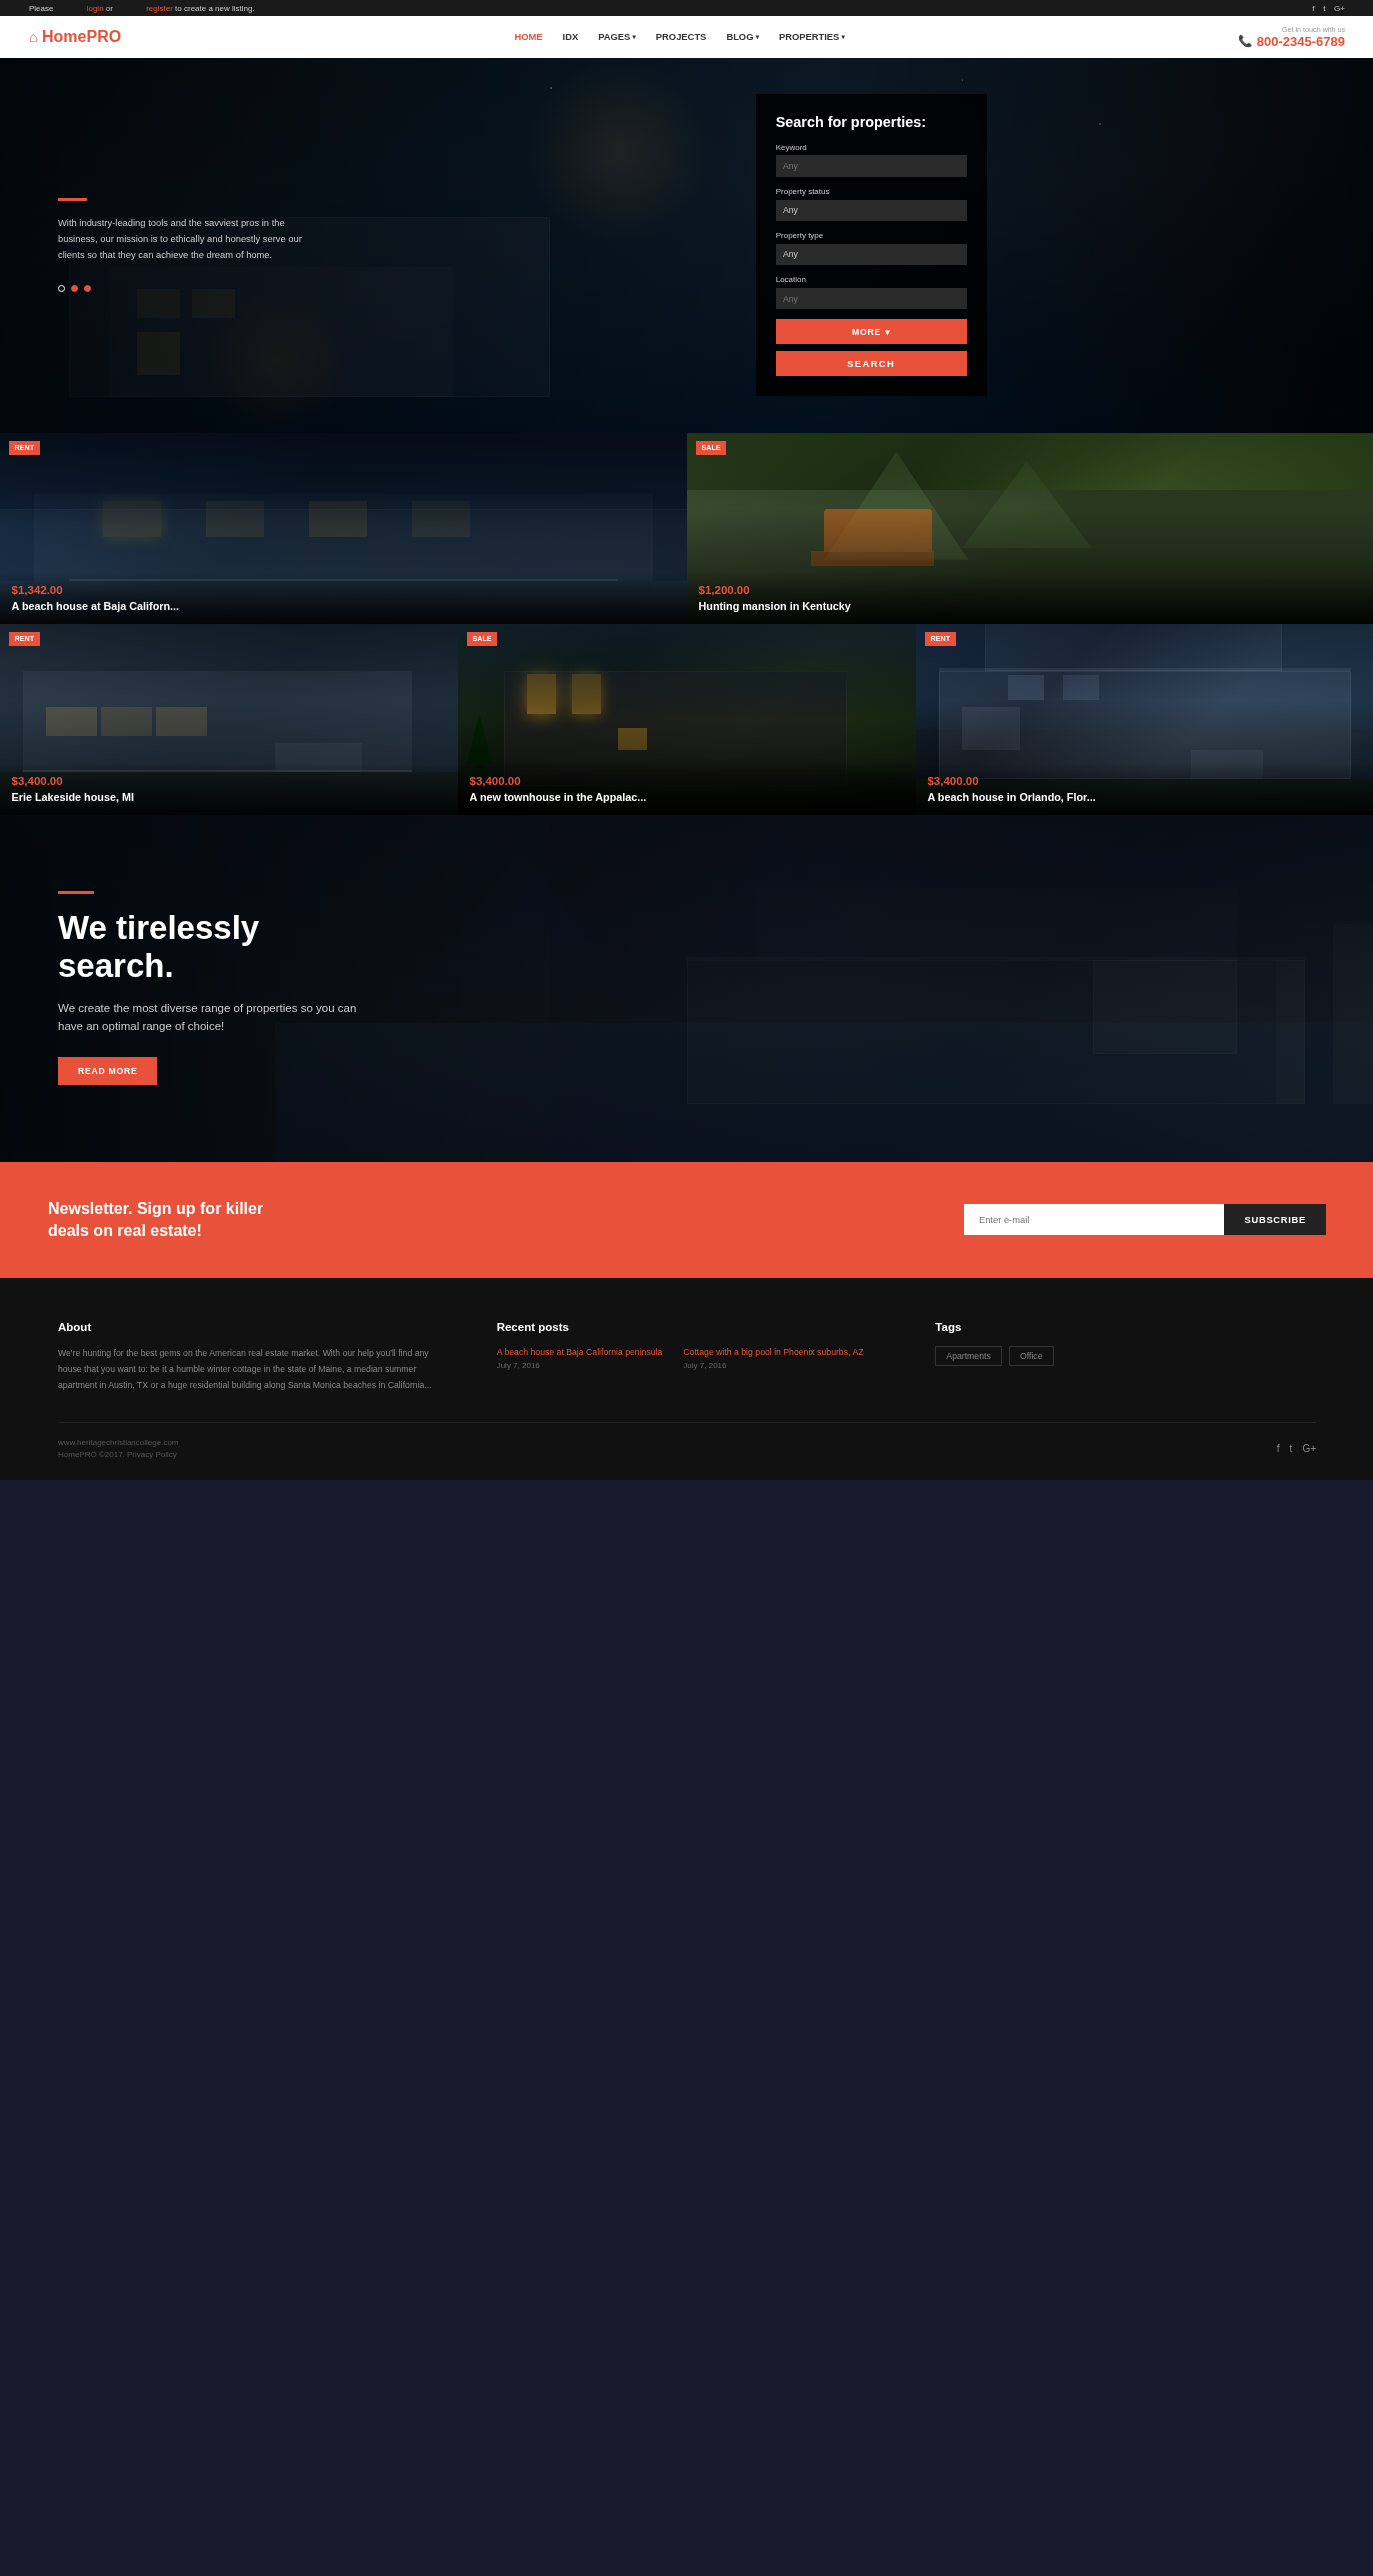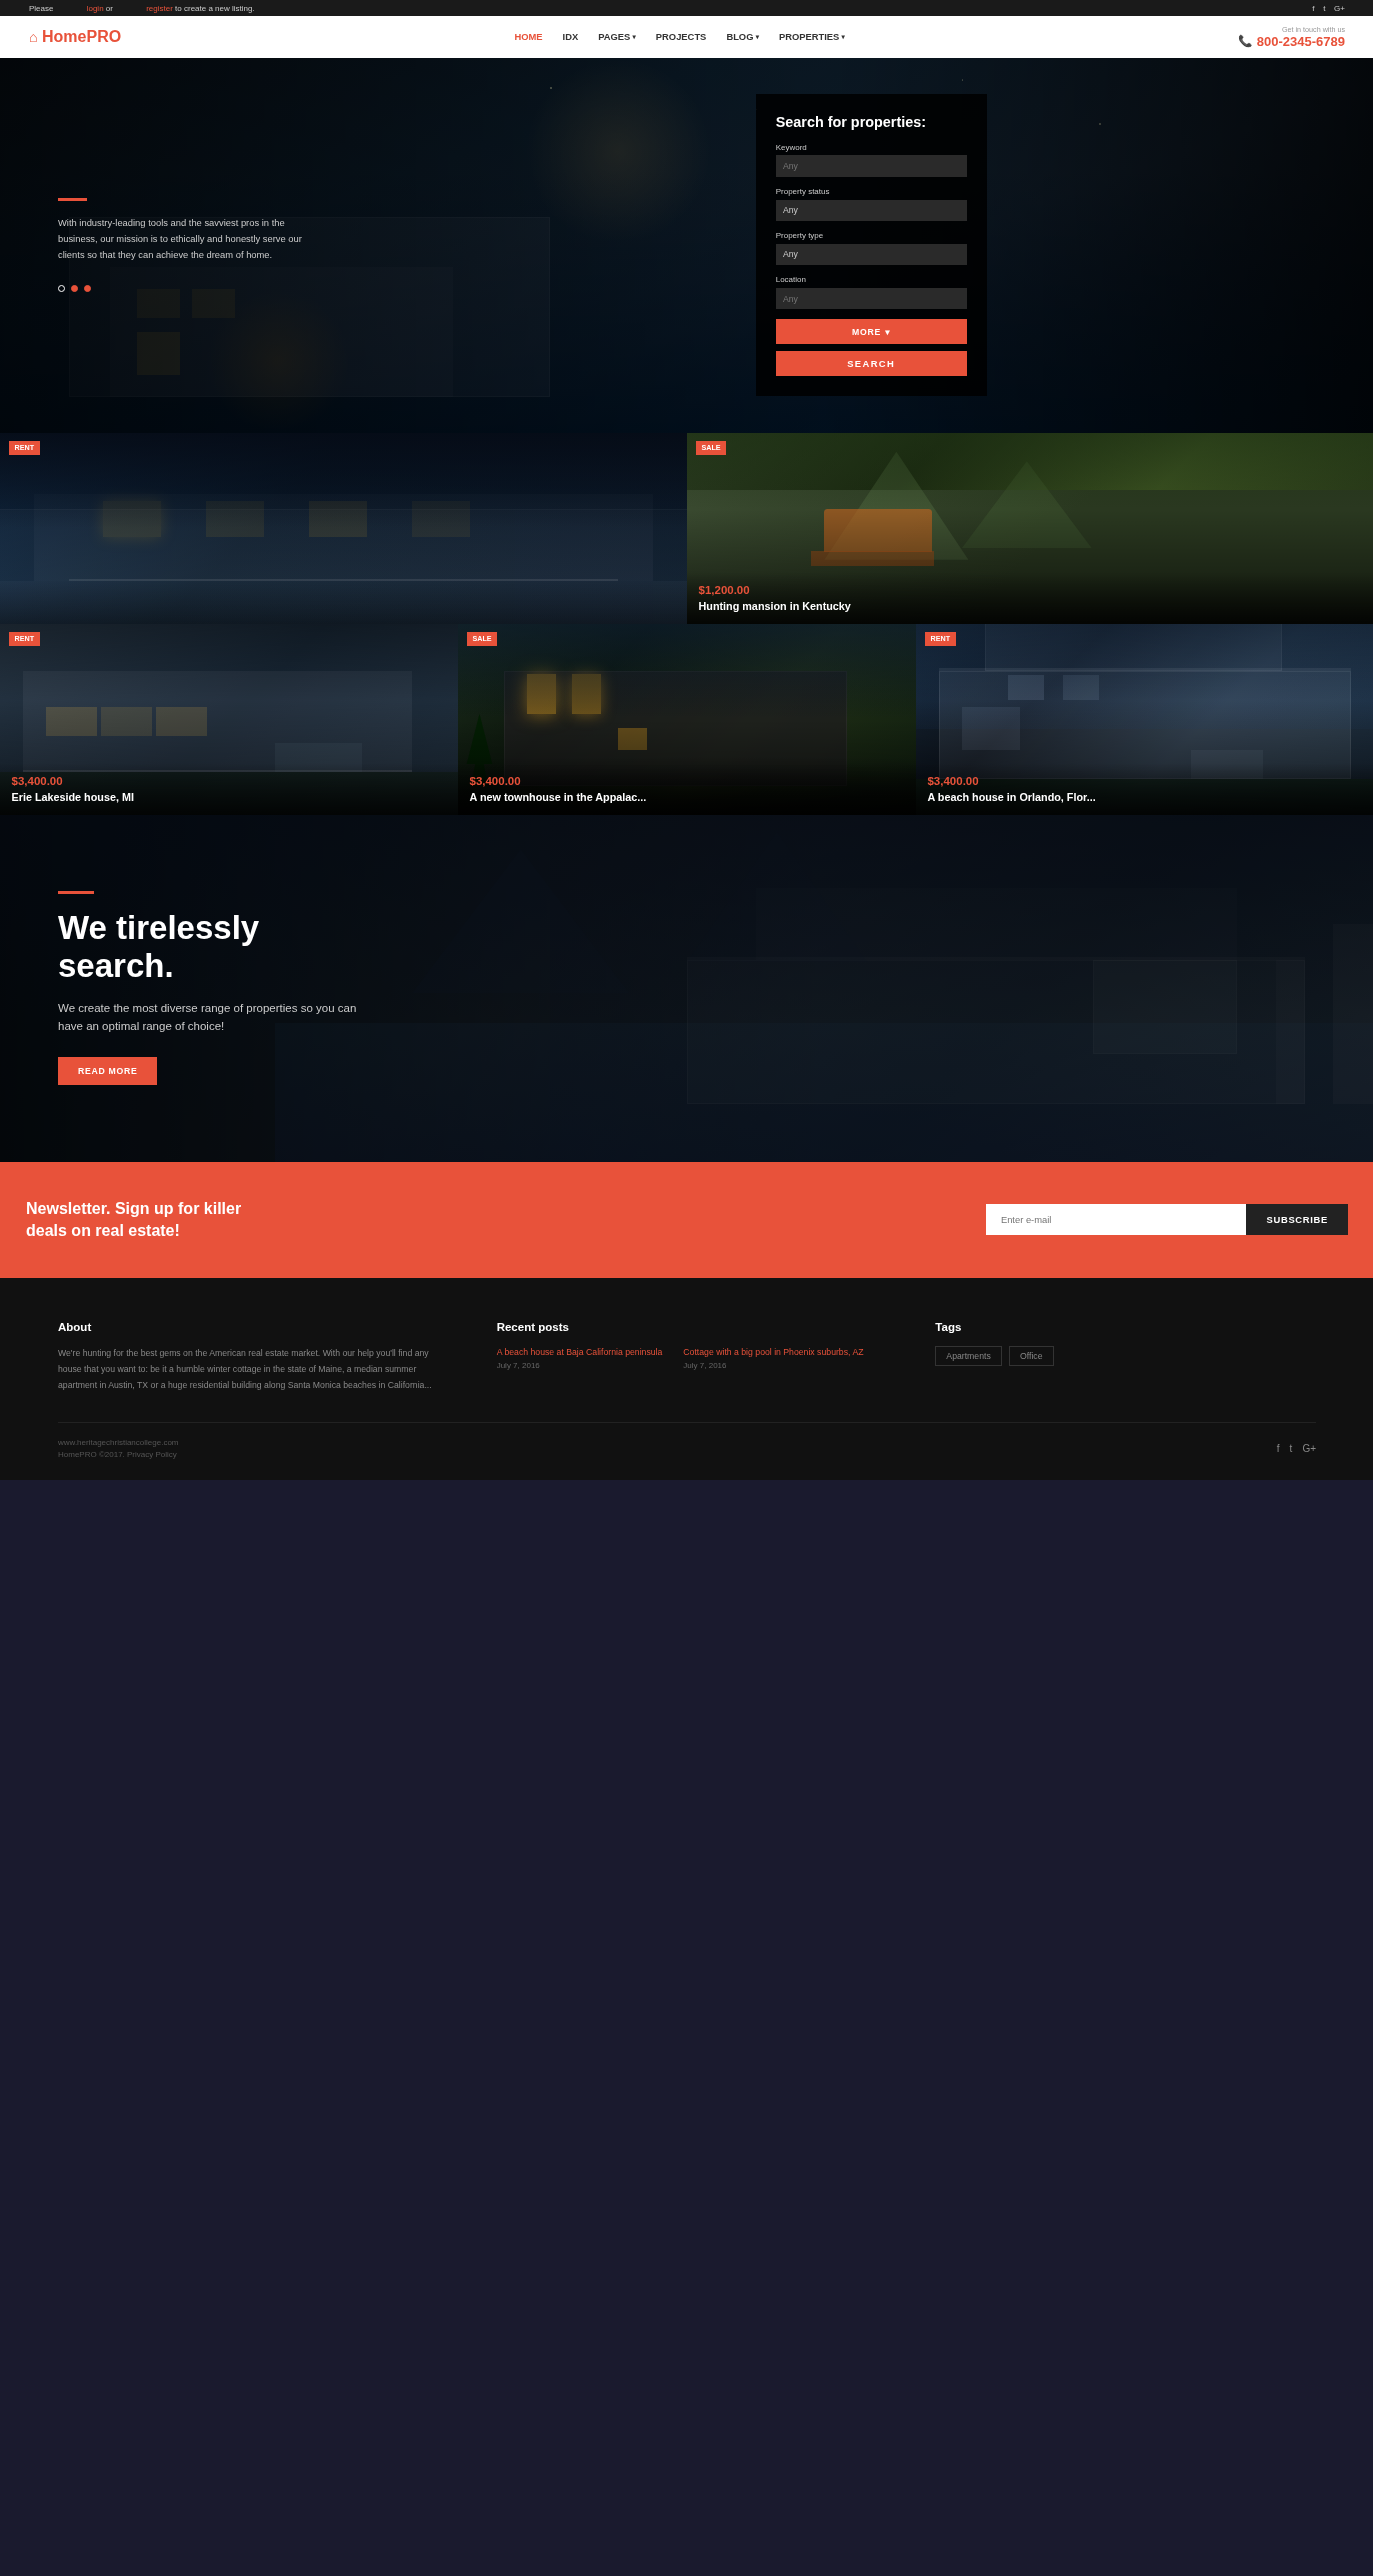--- a/index.html
+++ b/index.html
@@ -241,21 +241,21 @@
       font-size: 8.7px;
       font-weight: bold;
       cursor: pointer;
       text-transform: uppercase;
       letter-spacing: 0.7px;
     }
 
     
     .newsletter {
       background: #e8523a;
-      padding: 36px 26px;
+      padding: 36px 48px;
       display: flex;
       justify-content: space-between;
       align-items: center;
     }
     .newsletter-title {
       font-size: 16px;
       font-weight: bold;
       color: #fff;
       max-width: 231px;
       line-height: 1.4;
@@ -470,20 +470,24 @@
         <div style="position:absolute;bottom:87px;left:30%;width:58px;height:36px;background:rgba(255,200,50,0.15);"></div>
         <div style="position:absolute;bottom:87px;left:45%;width:58px;height:36px;background:rgba(255,200,50,0.18);"></div>
         <div style="position:absolute;bottom:87px;left:60%;width:58px;height:36px;background:rgba(255,200,50,0.12);"></div>
 
         <div style="position:absolute;bottom:0;left:0;right:0;height:43px;background:linear-gradient(to bottom,rgba(0,0,0,0) 0%,rgba(0,0,0,0.5) 100%);"></div>
         <div style="position:absolute;top:0;left:0;right:0;height:100%;background:linear-gradient(to bottom,rgba(5,15,30,0.7) 0%,rgba(5,15,30,0.2) 100%);"></div>
 
         <div style="position:absolute;top:0;left:0;right:0;height:50%;background:linear-gradient(to bottom,rgba(5,10,20,0.8) 0%,transparent 100%);"></div>
       </div>
       <div class="property-badge badge-rent">RENT</div>
+      <div class="property-info">
+        <div class="property-price">$1,342.00</div>
+        <div class="property-name">A beach house at Baja Californ...</div>
+      </div>
     </div>
 
     <div class="property-card" style="width:50%;height:191px;">
       <div class="prop-img prop-img-2" style="position:absolute;inset:0;">
 
         <div style="position:absolute;inset:0;background:linear-gradient(135deg,#2a3a20 0%,#1a2810 30%,#3a5020 60%,#202e15 100%);"></div>
         <div style="position:absolute;top:30%;left:0;right:0;bottom:0;background:linear-gradient(135deg,#3a4a30 0%,#2a3820 50%);"></div>
 
         <div style="position:absolute;top:10%;left:20%;width:144px;height:108px;background:rgba(100,130,80,0.3);clip-path:polygon(50% 0%,100% 100%,0% 100%);"></div>
         <div style="position:absolute;top:15%;left:40%;width:130px;height:87px;background:rgba(80,110,60,0.25);clip-path:polygon(50% 0%,100% 100%,0% 100%);"></div>

